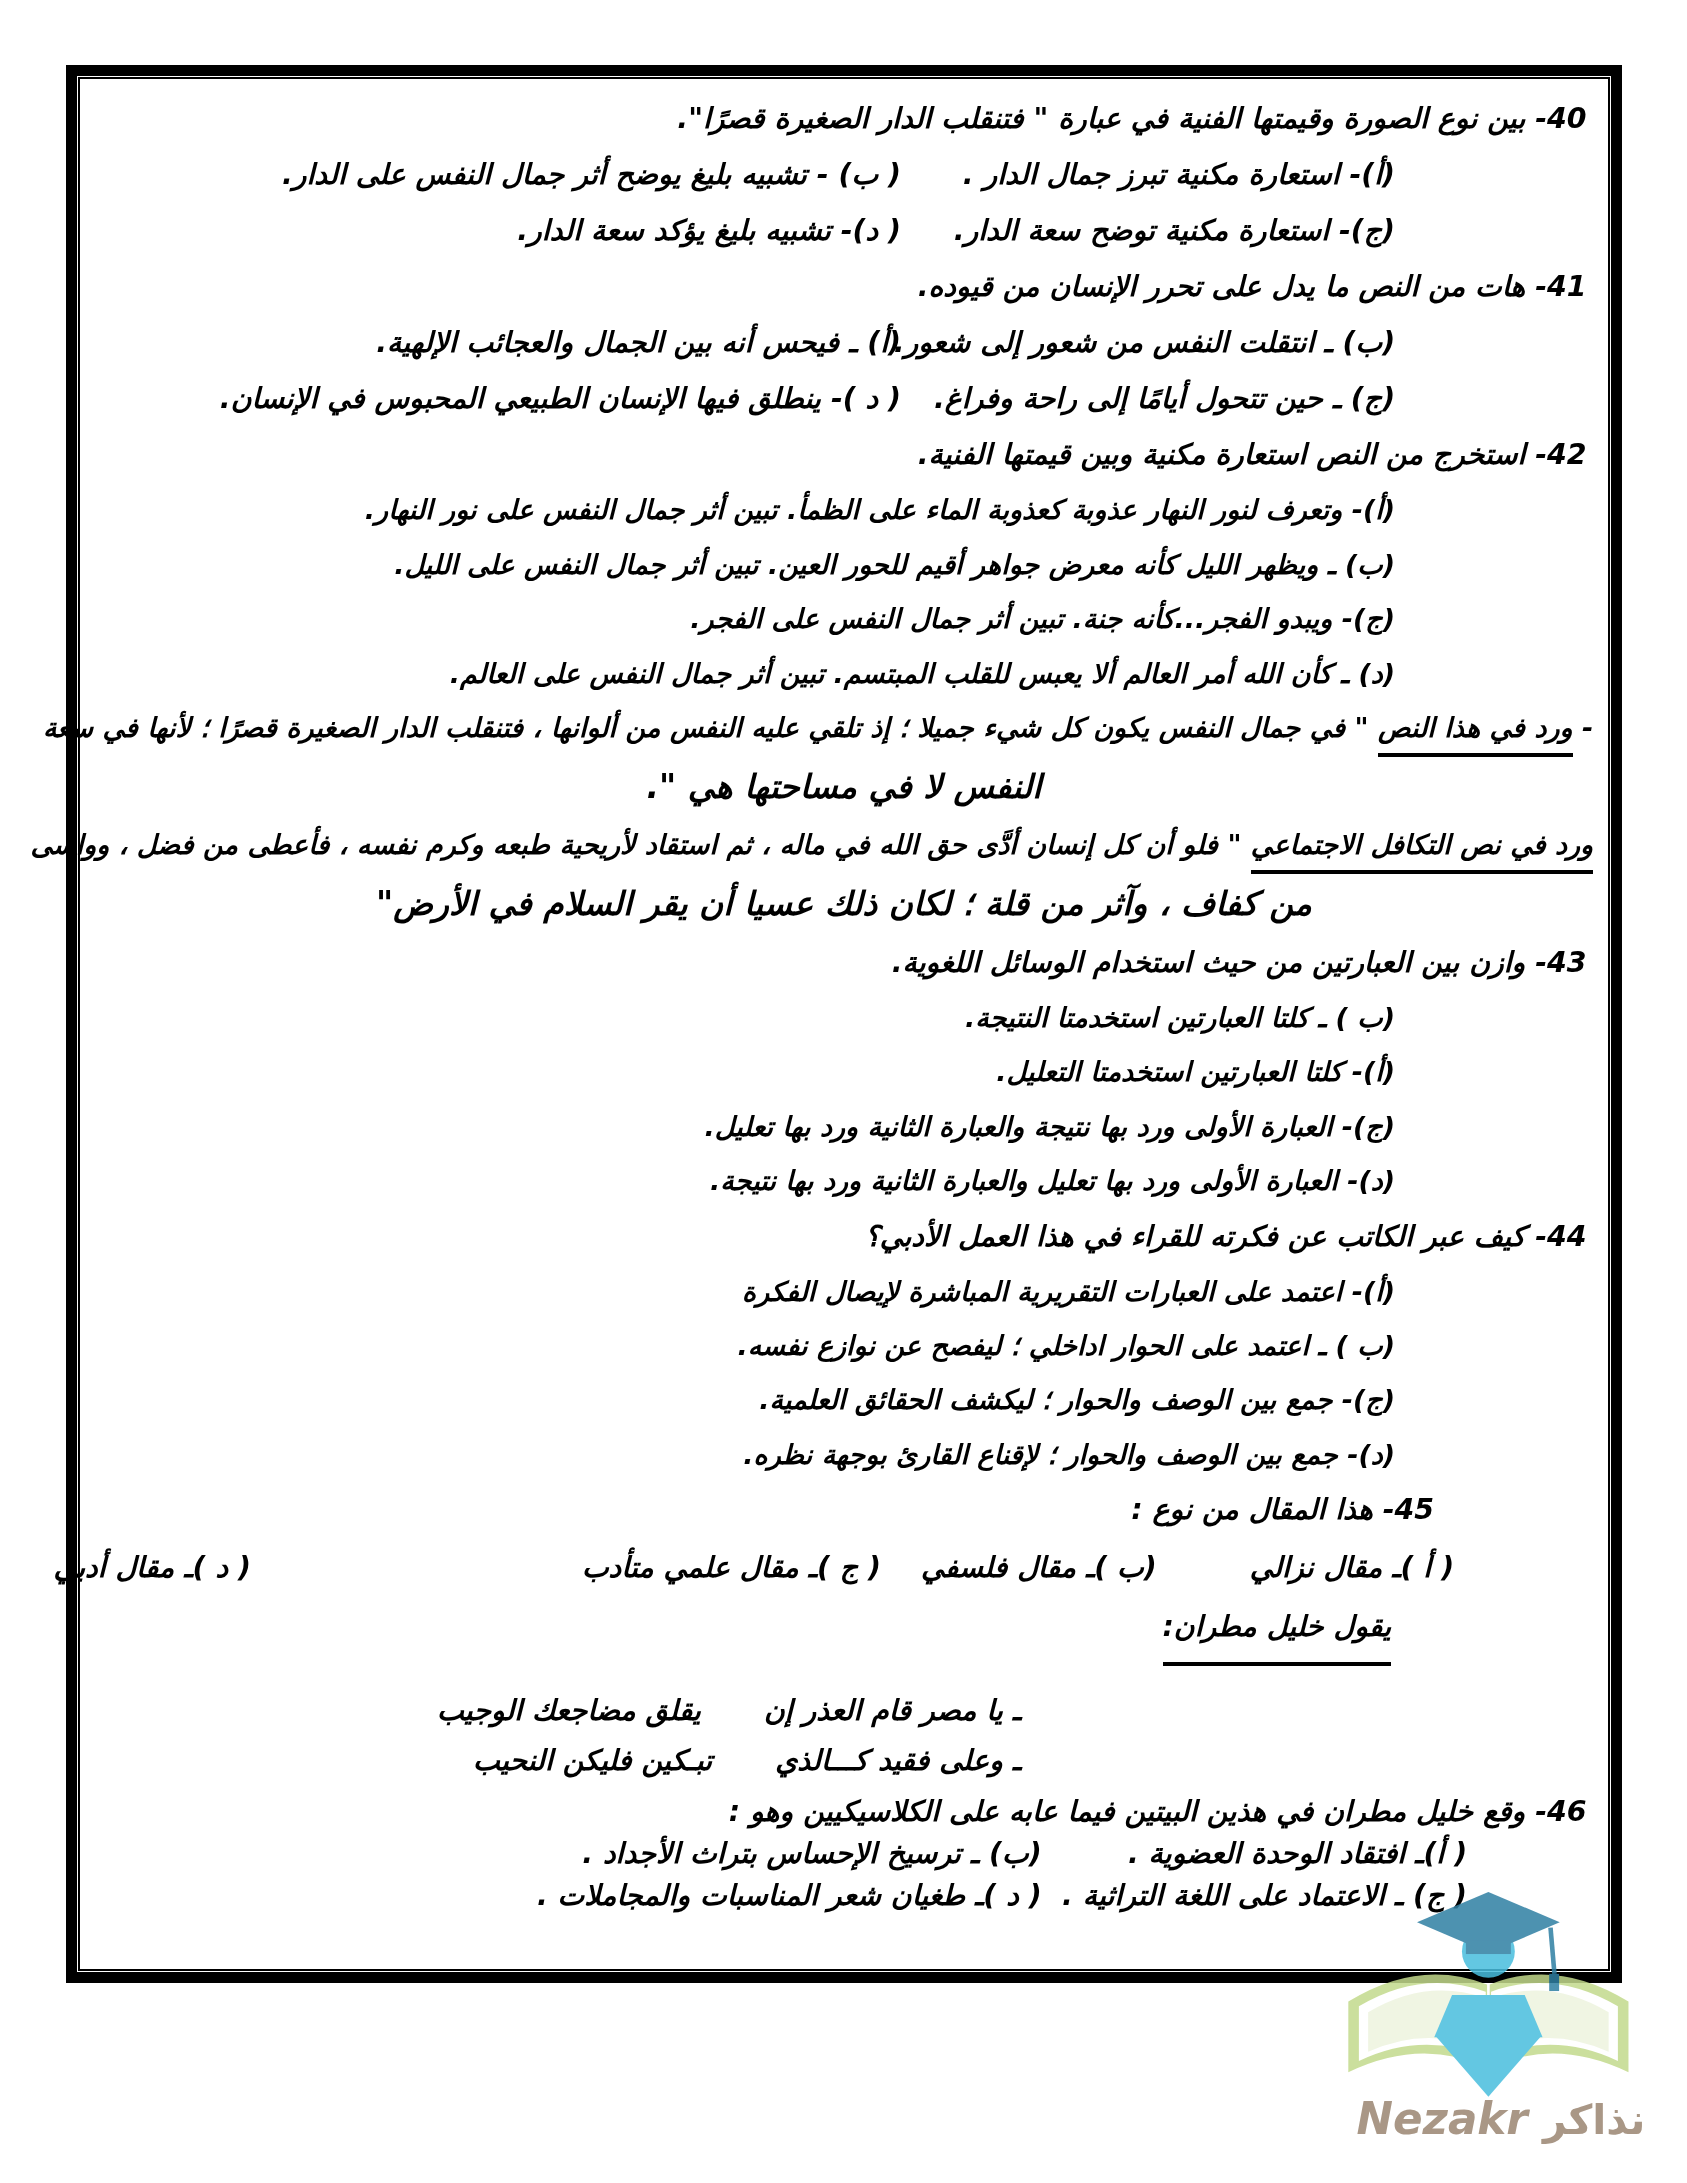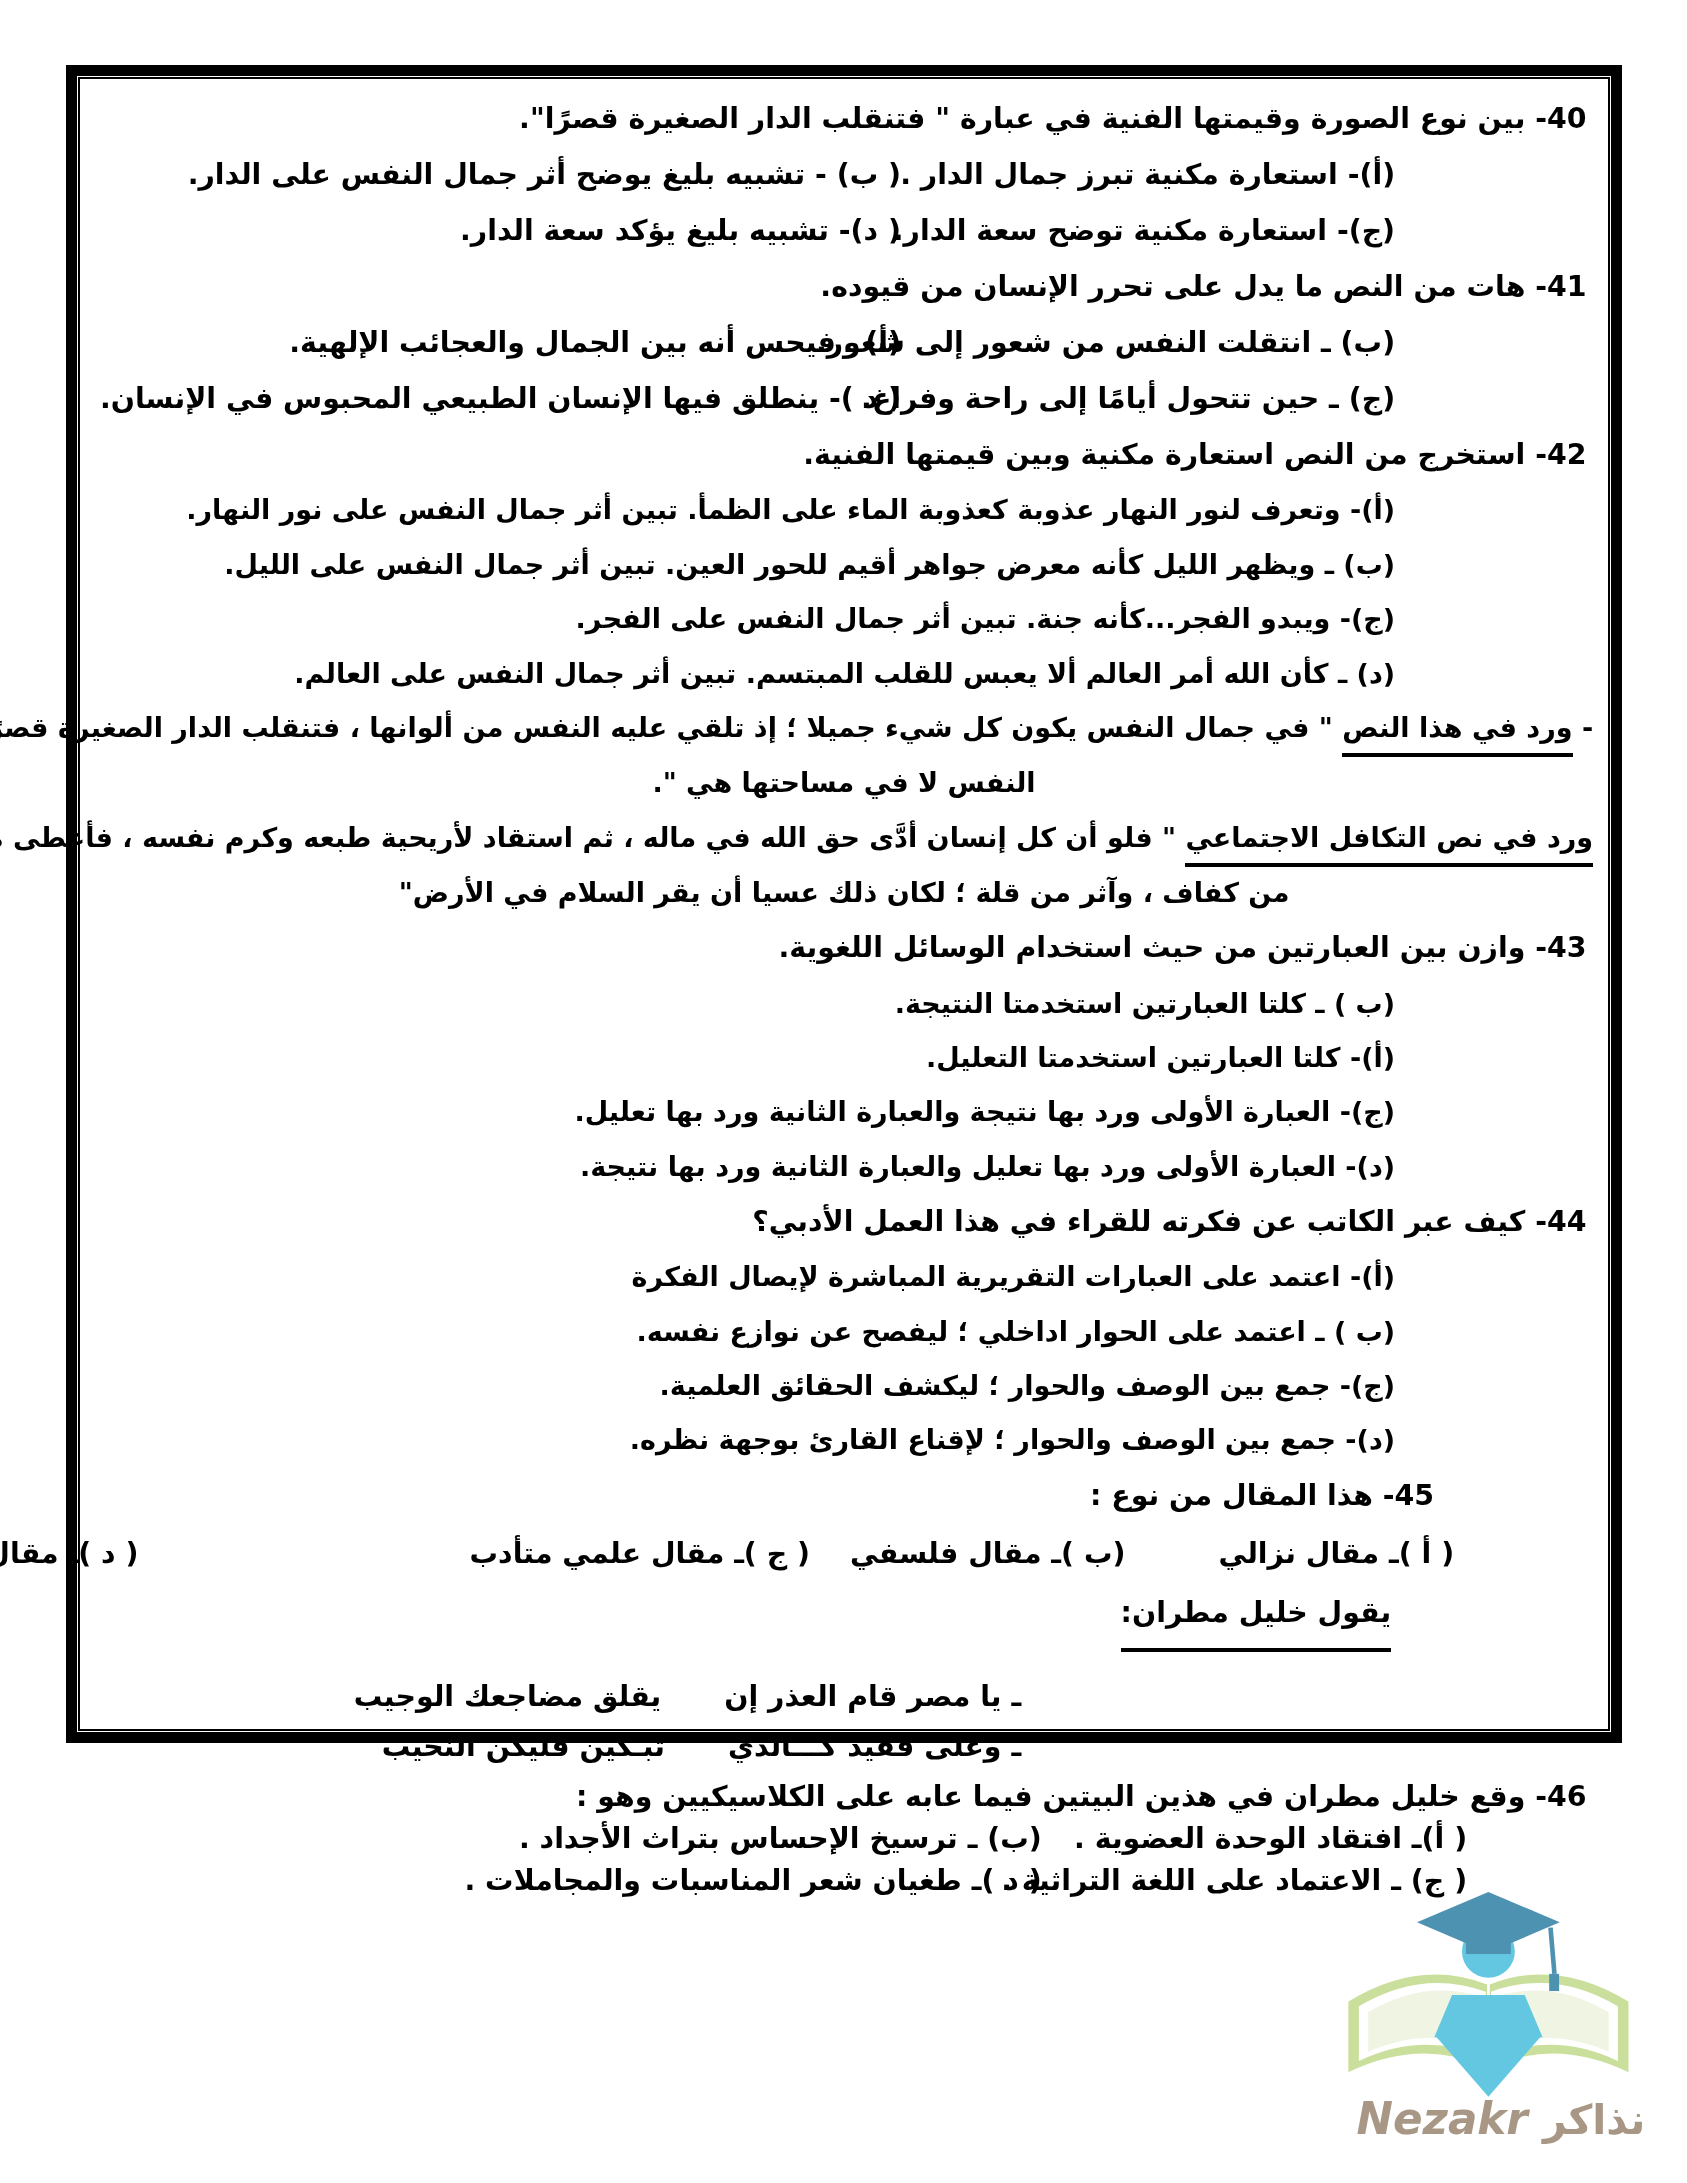--- a/index.html
+++ b/index.html
@@ -2,35 +2,35 @@
 <html lang="ar" dir="rtl" style="font-size:10.6px"><head>
 <meta charset="utf-8">
 <style>
   html,body{margin:0;padding:0;}
   body{
     width:1687px;height:2183px;background:#ffffff;position:relative;
     font-family:"DejaVu Sans",sans-serif;font-weight:700;color:#000;
     overflow:hidden;
   }
   .frame-outer{
-    position:absolute;left:66px;top:65px;width:1556px;height:1678px;
-    border:11.2px solid #000;box-sizing:border-box;
+    position:absolute;left:66px;top:65px;width:1556px;height:1918px;
+    border:11.2px solid #000;box-sizing:border-box;font-style:italic;
   }
   .frame-inner{
     position:absolute;inset:1.3px;border:2.6px solid #000;box-sizing:border-box;
     padding:22.5px 14.6px 0 14.6px;direction:rtl;text-align:right;
     font-size:28.4px;line-height:1.2;
   }
   .qline{padding-right:6.6px;margin-bottom:22px;white-space:nowrap;}
   .optrow{display:grid;grid-template-columns:38% 62%;padding-right:198px;margin-bottom:22px;}
   .optrow > div{white-space:nowrap;}
   .optline{padding-right:198px;margin-bottom:22px;white-space:nowrap;font-size:27px;text-align:right;}
   .para{margin-bottom:22.5px;white-space:nowrap;font-size:27px;}
   .para .ul{border-bottom:4.6px solid #000;padding-bottom:10px;}
-  .para2{text-align:center;margin-bottom:22.5px;font-size:27px;}
+  .para2{text-align:center;margin-bottom:22.5px;font-size:33px;}
   .q45line{padding-right:159px;margin-bottom:24px;white-space:nowrap;}
   .spread{display:flex;padding-right:139px;margin-bottom:25px;white-space:nowrap;}
   .spread .o-a{margin-left:93px;}
   .spread .o-b{margin-left:40px;}
   .spread .o-c{margin-left:331px;}
   .poet{margin-right:202px;margin-bottom:28px;}
   .poet span{display:inline-block;border-bottom:4.6px solid #000;padding-bottom:18px;}
   .verse{display:flex;gap:63px;margin-right:572px;margin-bottom:16px;white-space:nowrap;}
   .q46line{padding-right:6.6px;margin-bottom:8px;white-space:nowrap;}
   .optrow46{display:grid;grid-template-columns:31% 69%;padding-right:126px;margin-bottom:8px;}

